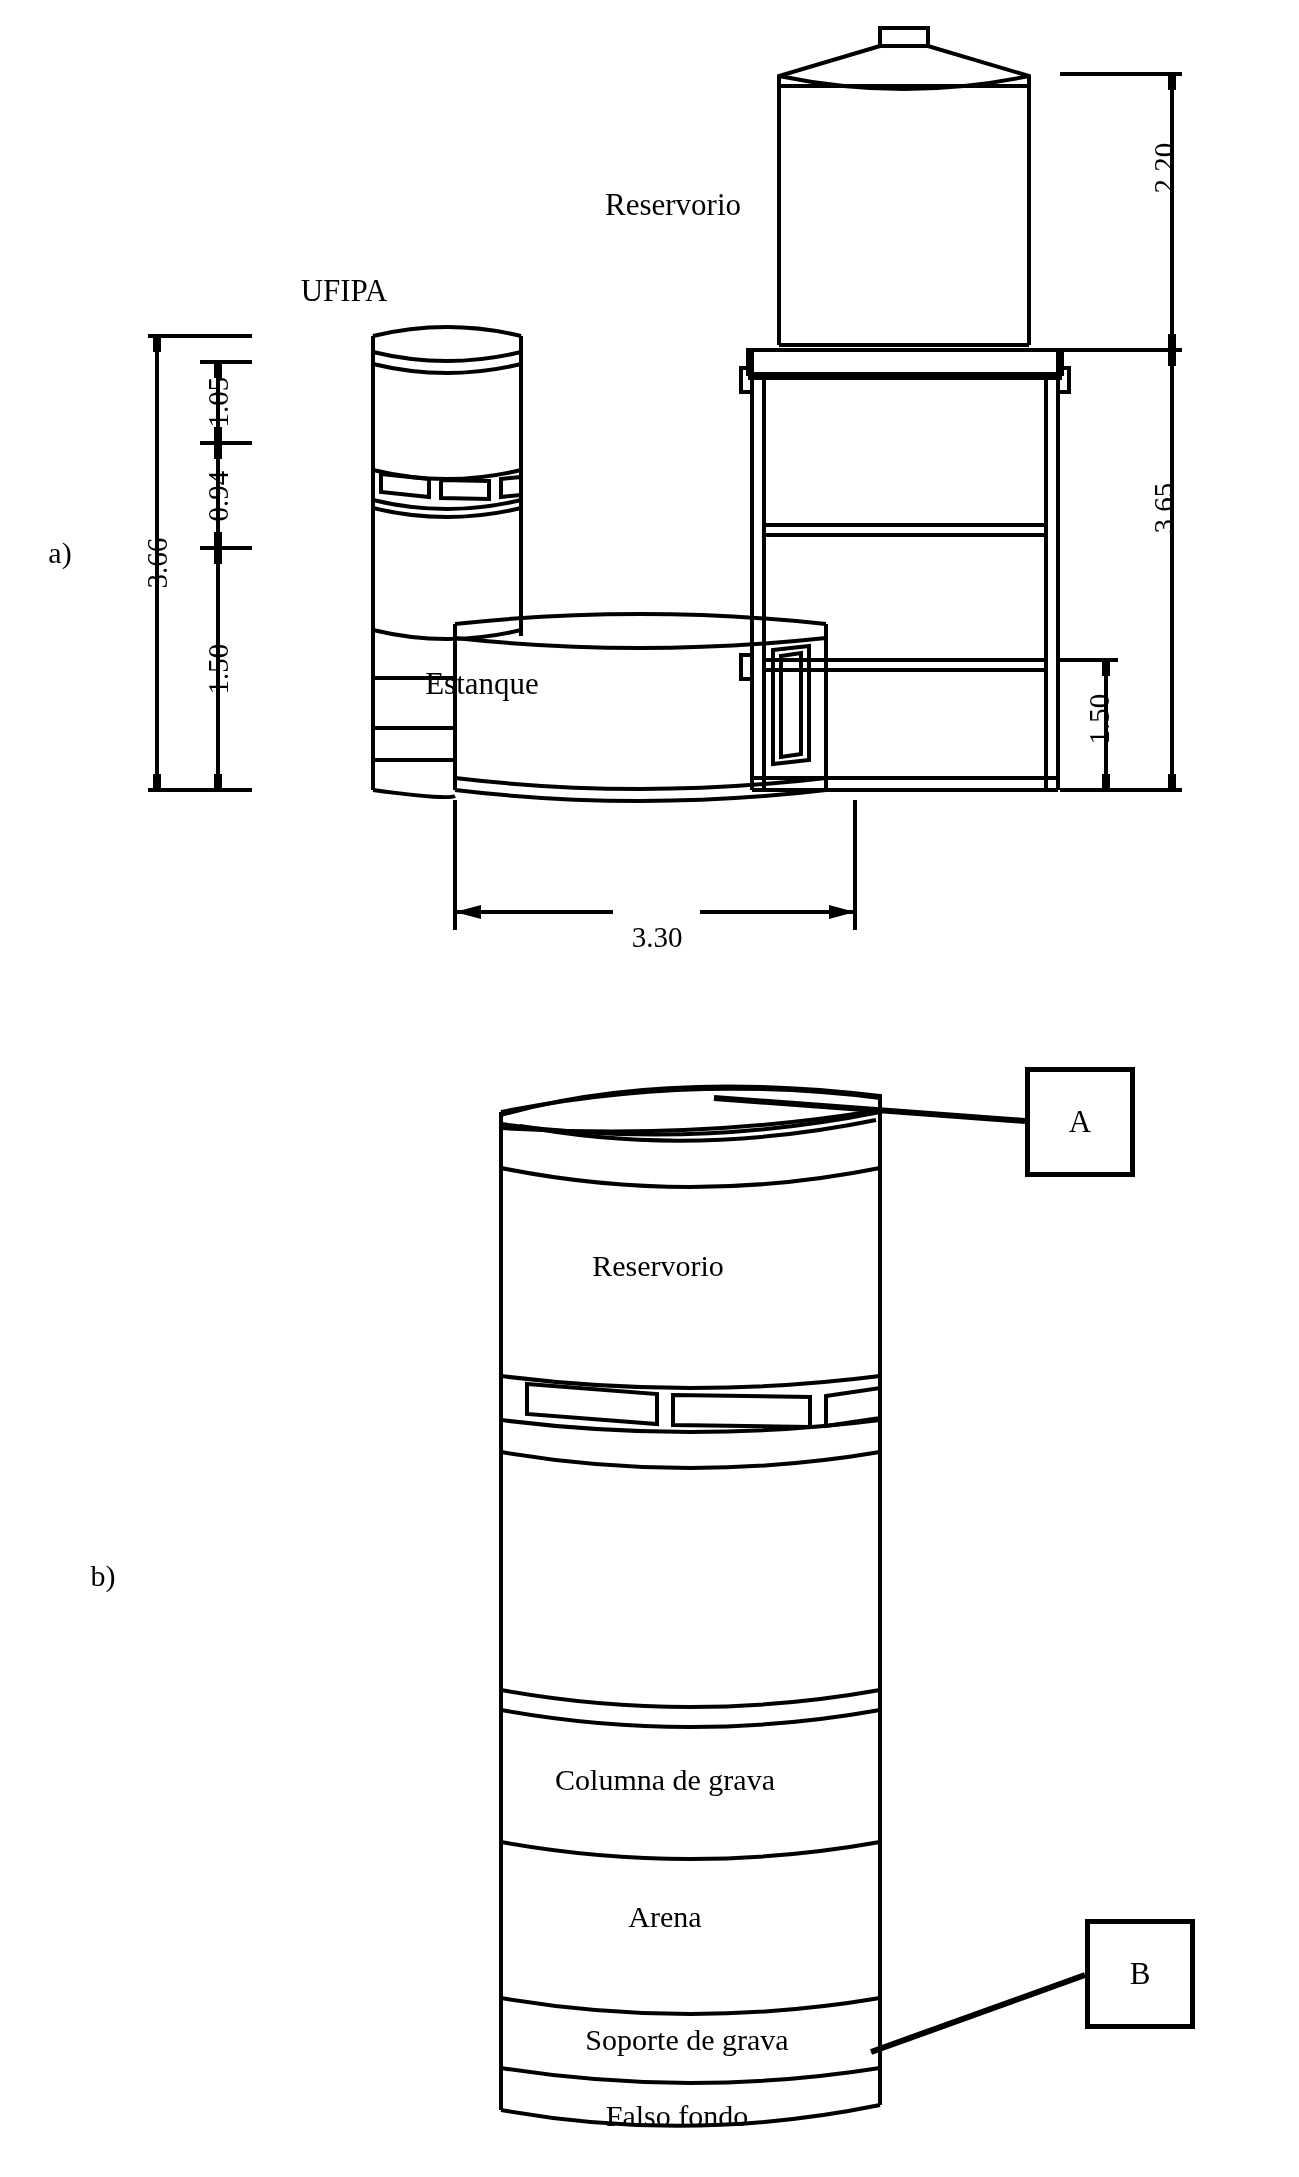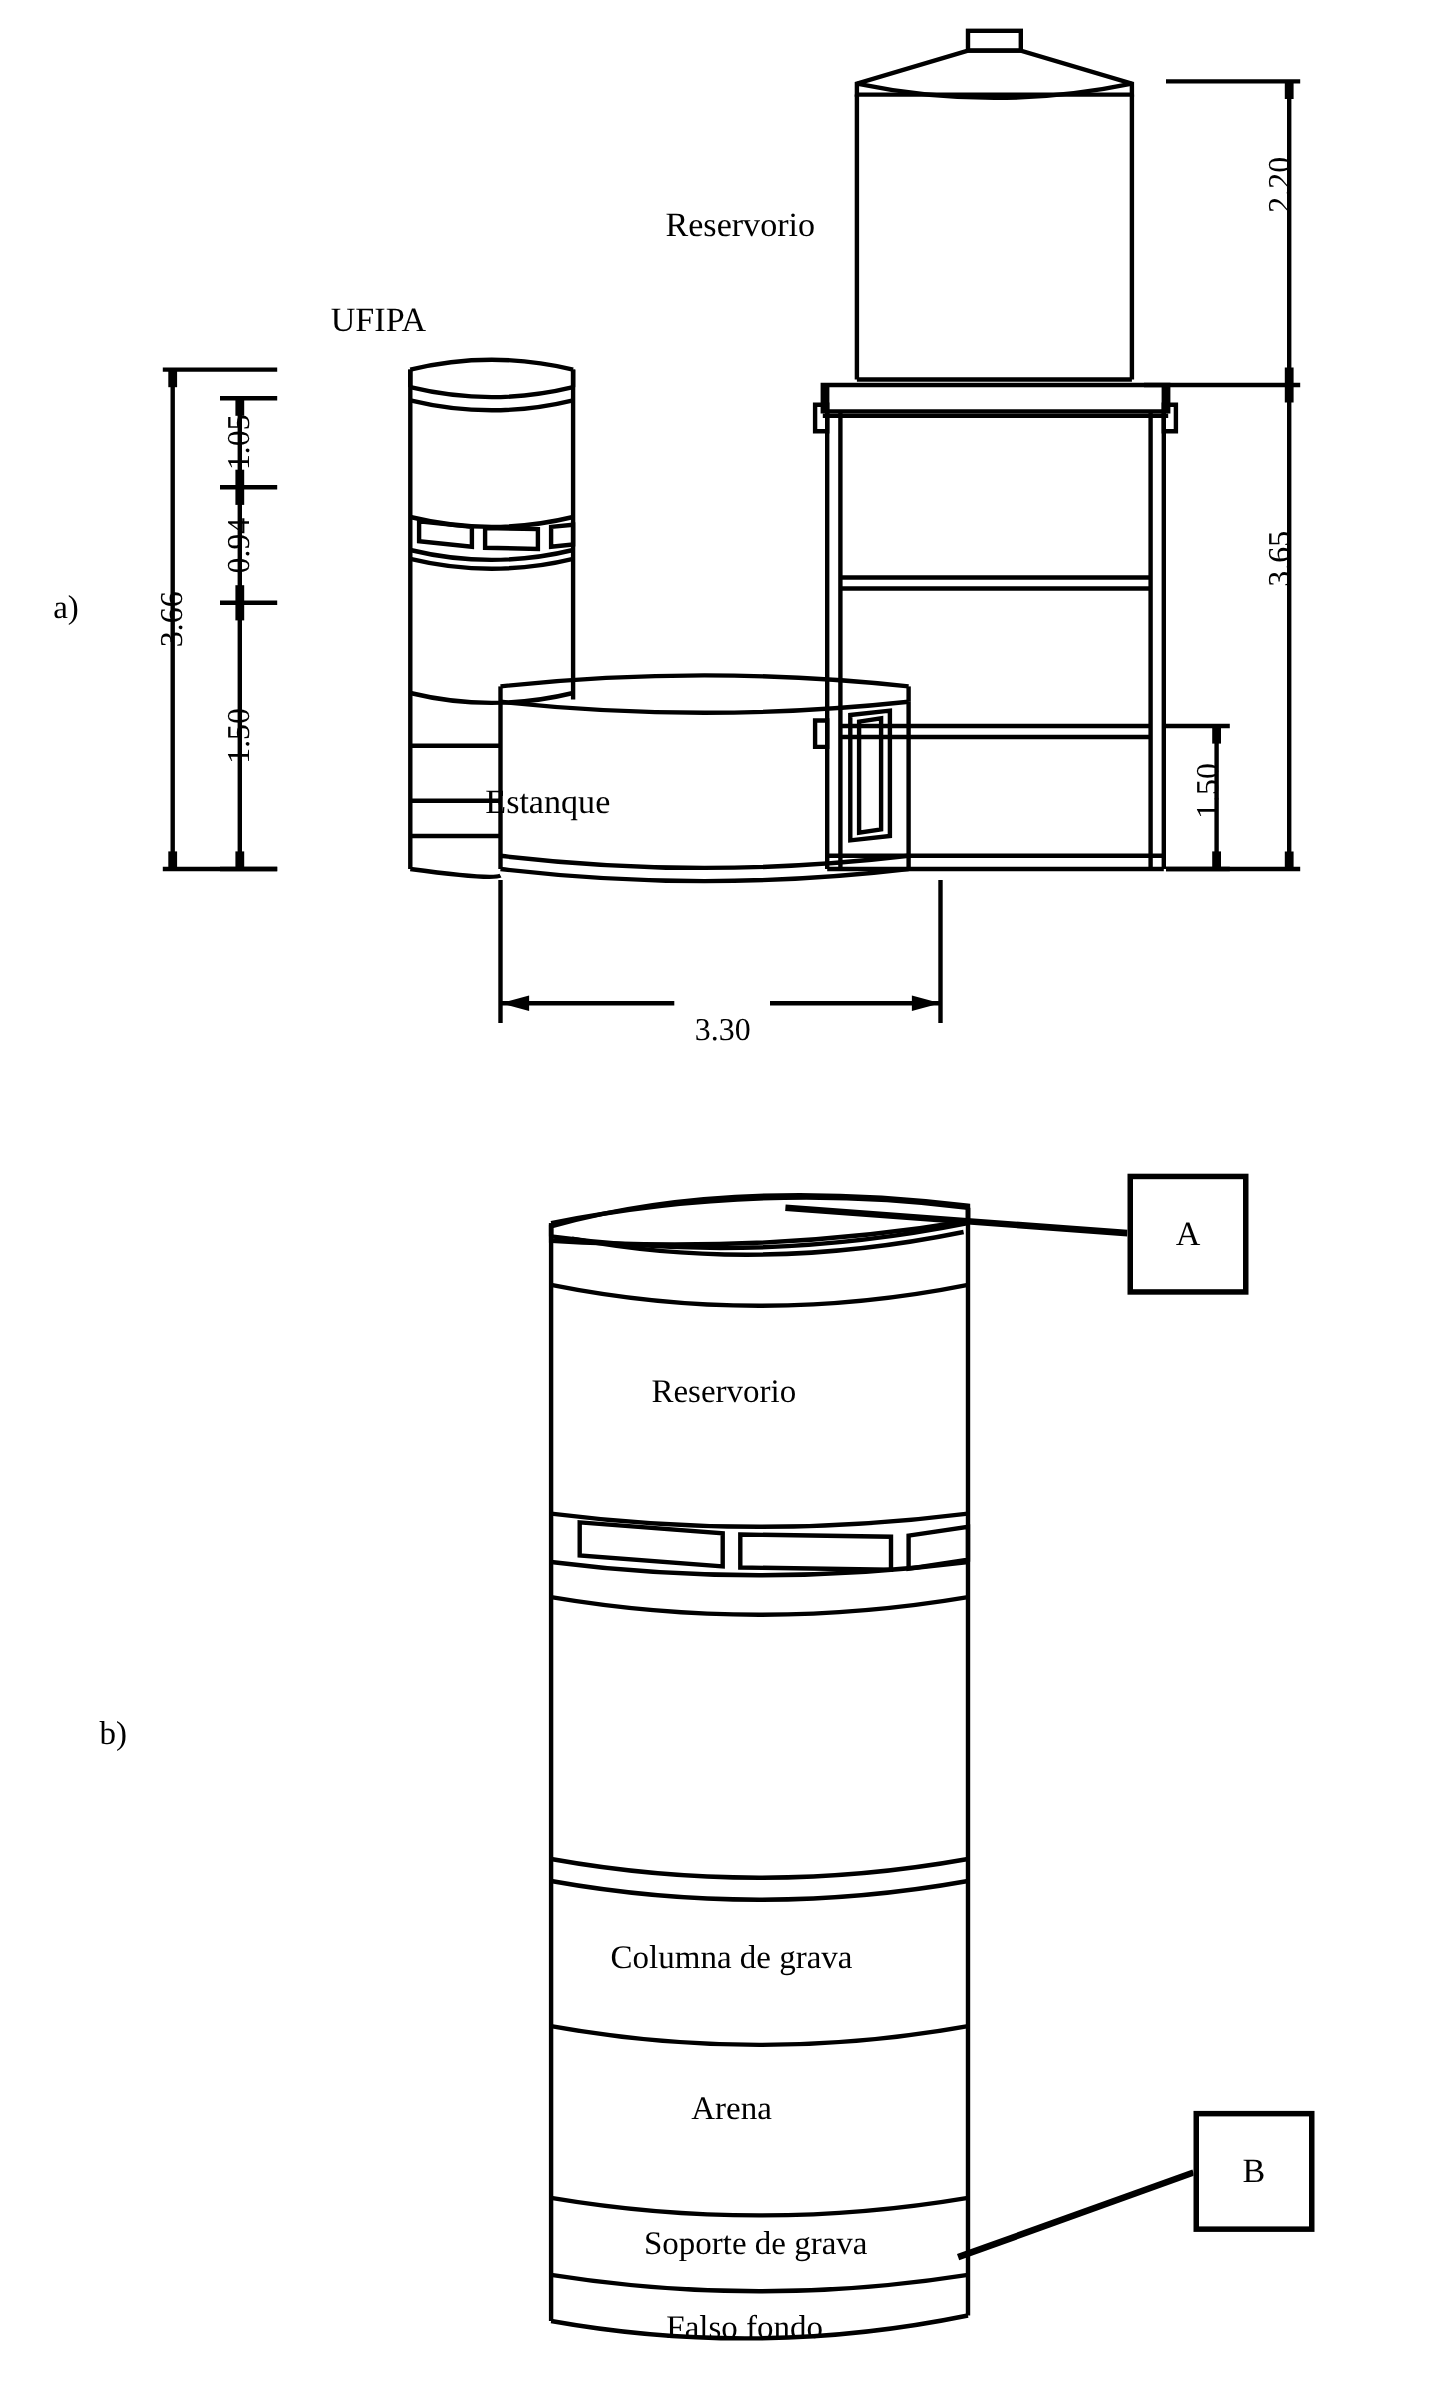--- a/index.html
+++ b/index.html
@@ -269,21 +269,21 @@
       </g>
 
     </g>
   </svg>
 
   <div class="lbl panel-tag lbl-center" style="left:60px; top:553px;">a)</div>
   <div class="lbl panel-tag lbl-center" style="left:103px; top:1576px;">b)</div>
 
   <div class="lbl part-name lbl-center" style="left:344px; top:290px;">UFIPA</div>
   <div class="lbl part-name lbl-center" style="left:673px; top:204px;text-align:right;">Reservorio</div>
-  <div class="lbl part-name lbl-center" style="left:482px; top:729px;margin-left:16px;">Estanque</div>
+  <div class="lbl part-name lbl-center" style="left:482px; top:683px;">Estanque</div>
 
   <div class="lbl dim-text rot90" style="left:157px; top:563px;">3.66</div>
   <div class="lbl dim-text rot90" style="left:218px; top:402px;">1.05</div>
   <div class="lbl dim-text rot90" style="left:218px; top:496px;">0.94</div>
   <div class="lbl dim-text rot90" style="left:218px; top:669px;">1.50</div>
 
   <div class="lbl dim-text rot90" style="left:1164px; top:168px;">2.20</div>
   <div class="lbl dim-text rot90" style="left:1164px; top:508px;">3.65</div>
   <div class="lbl dim-text rot90" style="left:1099px; top:719px;">1.50</div>
 

